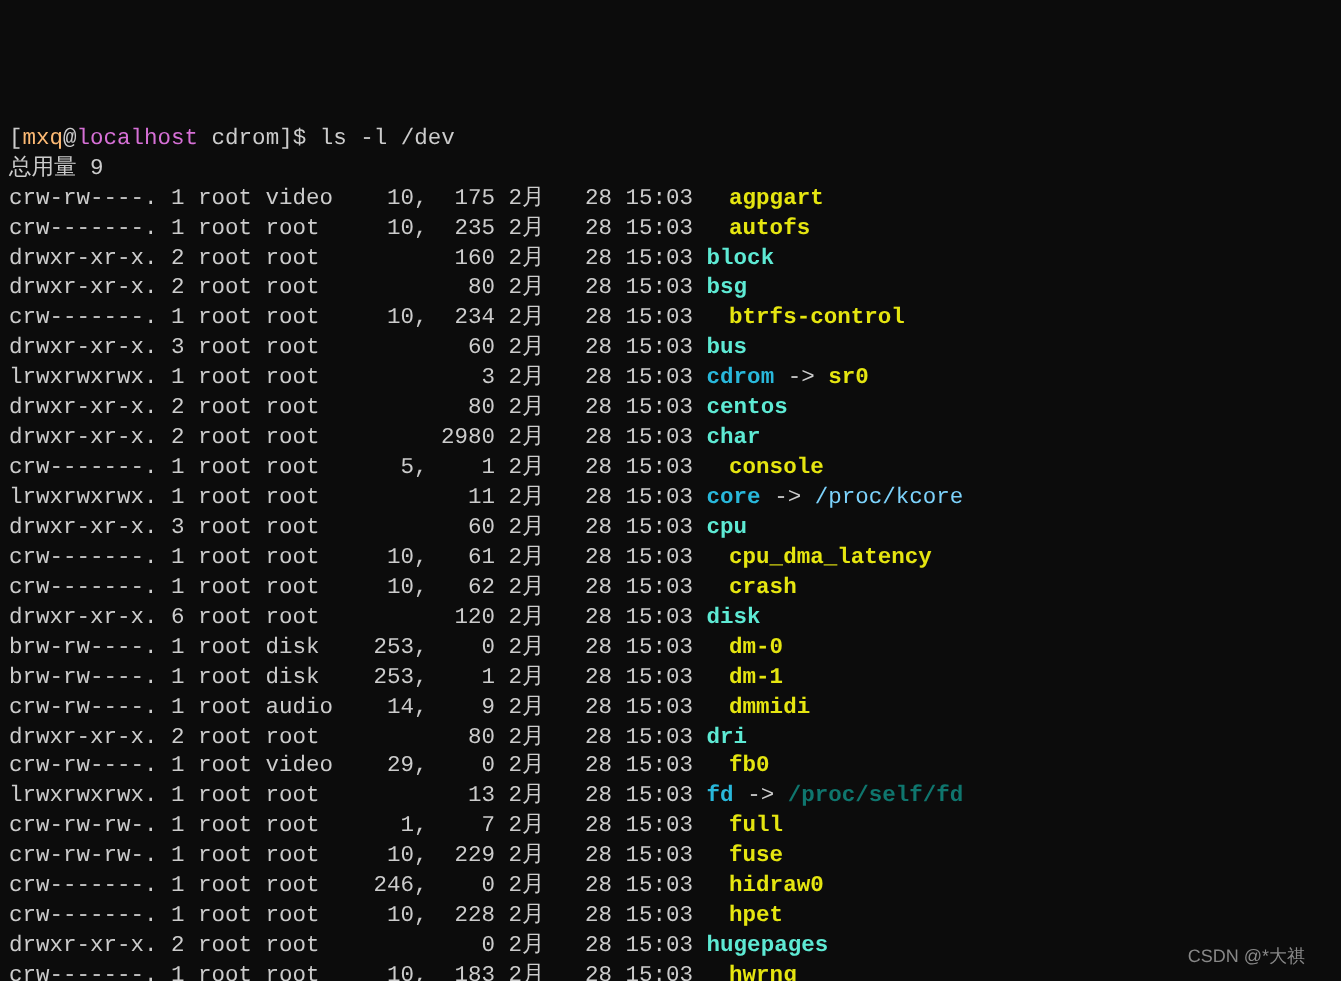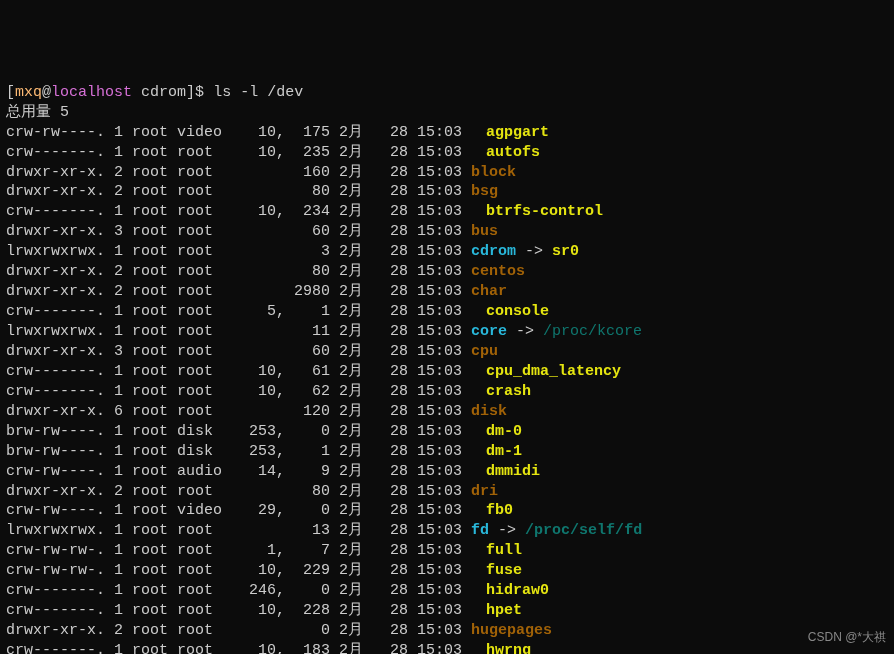--- a/index.html
+++ b/index.html
@@ -18,39 +18,39 @@
     .prompt-line { color: #cccccc; }
     .bracket { color: #cccccc; }
     .user { color: #fdba74; }
     .at { color: #cccccc; }
     .host { color: #d670d6; }
     .path { color: #cccccc; }
     .dollar { color: #cccccc; }
     .cmd { color: #cccccc; margin-top: 48px; }
     .arg { color: #cccccc; }
     .row { display: block; }
-    .dir-name { color: #a16207; font-weight: bold; }
+    .dir-name { color: #5eead4; font-weight: bold; }
     .link-name { color: #29b8db; font-weight: bold; }
     .special-name { color: #e5e510; font-weight: bold; margin-left: 15px; }
-    .link-target { color: #0f766e; }
+    .link-target { color: #7dd3fc; }
     .link-target-dir { color: #0f766e; font-weight: bold; }
     .link-target-special { color: #e5e510; font-weight: bold; }
     .watermark {
       position: absolute;
-      right: 8px;
+      right: 24px;
       bottom: 8px;
       color: #888;
       font-size: 12px;
       font-family: sans-serif;
     }
   </style>
 </head>
 <body>
 
 
 
 <div><span class="prompt-line"><span class="bracket">[</span><span class="user">mxq</span><span class="at">@</span><span class="host">localhost</span> <span class="path">cdrom</span><span class="bracket">]</span><span class="dollar">$</span> <span class="cmd">ls</span> <span class="arg">-l /dev</span></span>
-<span>总用量 5</span>
+<span>总用量 9</span>
 <div id="listing"><span class="row"><span>crw-rw----. 1 root video    10,  175 2月   28 15:03 </span><span class="special-name">agpgart</span></span><span class="row"><span>crw-------. 1 root root     10,  235 2月   28 15:03 </span><span class="special-name">autofs</span></span><span class="row"><span>drwxr-xr-x. 2 root root          160 2月   28 15:03 </span><span class="dir-name">block</span></span><span class="row"><span>drwxr-xr-x. 2 root root           80 2月   28 15:03 </span><span class="dir-name">bsg</span></span><span class="row"><span>crw-------. 1 root root     10,  234 2月   28 15:03 </span><span class="special-name">btrfs-control</span></span><span class="row"><span>drwxr-xr-x. 3 root root           60 2月   28 15:03 </span><span class="dir-name">bus</span></span><span class="row"><span>lrwxrwxrwx. 1 root root            3 2月   28 15:03 </span><span class="link-name">cdrom</span><span> -&gt; </span><span class="link-target-special">sr0</span></span><span class="row"><span>drwxr-xr-x. 2 root root           80 2月   28 15:03 </span><span class="dir-name">centos</span></span><span class="row"><span>drwxr-xr-x. 2 root root         2980 2月   28 15:03 </span><span class="dir-name">char</span></span><span class="row"><span>crw-------. 1 root root      5,    1 2月   28 15:03 </span><span class="special-name">console</span></span><span class="row"><span>lrwxrwxrwx. 1 root root           11 2月   28 15:03 </span><span class="link-name">core</span><span> -&gt; </span><span class="link-target">/proc/kcore</span></span><span class="row"><span>drwxr-xr-x. 3 root root           60 2月   28 15:03 </span><span class="dir-name">cpu</span></span><span class="row"><span>crw-------. 1 root root     10,   61 2月   28 15:03 </span><span class="special-name">cpu_dma_latency</span></span><span class="row"><span>crw-------. 1 root root     10,   62 2月   28 15:03 </span><span class="special-name">crash</span></span><span class="row"><span>drwxr-xr-x. 6 root root          120 2月   28 15:03 </span><span class="dir-name">disk</span></span><span class="row"><span>brw-rw----. 1 root disk    253,    0 2月   28 15:03 </span><span class="special-name">dm-0</span></span><span class="row"><span>brw-rw----. 1 root disk    253,    1 2月   28 15:03 </span><span class="special-name">dm-1</span></span><span class="row"><span>crw-rw----. 1 root audio    14,    9 2月   28 15:03 </span><span class="special-name">dmmidi</span></span><span class="row"><span>drwxr-xr-x. 2 root root           80 2月   28 15:03 </span><span class="dir-name">dri</span></span><span class="row"><span>crw-rw----. 1 root video    29,    0 2月   28 15:03 </span><span class="special-name">fb0</span></span><span class="row"><span>lrwxrwxrwx. 1 root root           13 2月   28 15:03 </span><span class="link-name">fd</span><span> -&gt; </span><span class="link-target-dir">/proc/self/fd</span></span><span class="row"><span>crw-rw-rw-. 1 root root      1,    7 2月   28 15:03 </span><span class="special-name">full</span></span><span class="row"><span>crw-rw-rw-. 1 root root     10,  229 2月   28 15:03 </span><span class="special-name">fuse</span></span><span class="row"><span>crw-------. 1 root root    246,    0 2月   28 15:03 </span><span class="special-name">hidraw0</span></span><span class="row"><span>crw-------. 1 root root     10,  228 2月   28 15:03 </span><span class="special-name">hpet</span></span><span class="row"><span>drwxr-xr-x. 2 root root            0 2月   28 15:03 </span><span class="dir-name">hugepages</span></span><span class="row"><span>crw-------. 1 root root     10,  183 2月   28 15:03 </span><span class="special-name">hwrng</span></span></div></div>
 <div class="watermark">CSDN @*大祺</div>
 
 
 
 
 </body></html>

